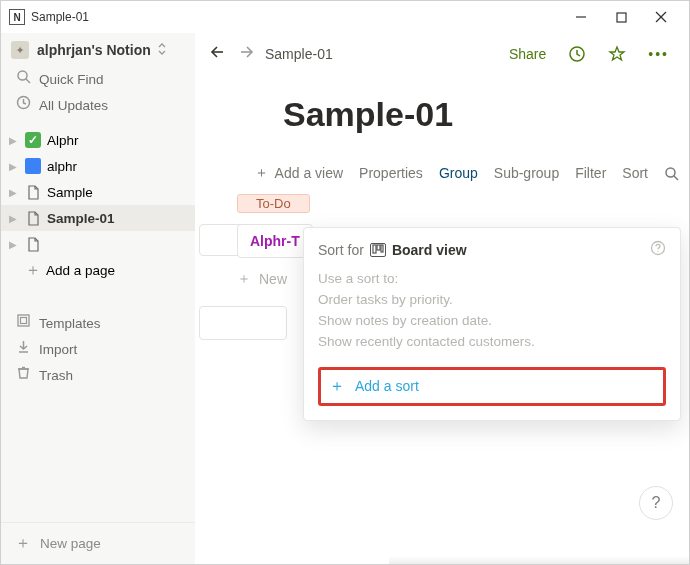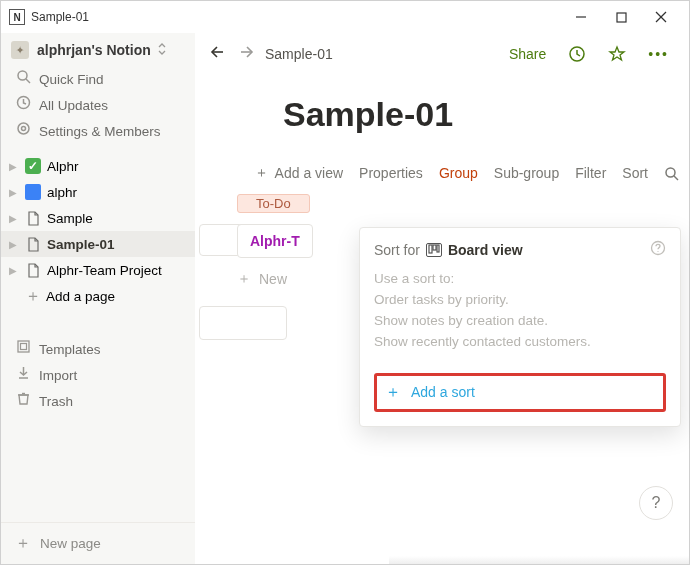--- a/index.html
+++ b/index.html
@@ -41,35 +41,35 @@
   .crumbbar .nav-arrow { color:#9b9a97; font-size:18px; }
   .crumbbar .nav-arrow.enabled { color:#37352f;}
   .crumbbar .spacer {flex:1;}
   .crumbbar .tool { color:#4d7c0f; font-size:14px; padding:4px 6px;}
   .crumbbar .tool svg { display:block;}
   .title-area { padding:20px 0 0 88px; }
   .page-title { font-size:34px; font-weight:800; color:#2c2b29;}
   
   .db-toolbar { margin:30px 0 0 0; padding:0 10px 0 0; display:flex; align-items:center; gap:16px; font-size:14px; color:#7a7974; justify-content:flex-end;}
   .db-toolbar .item { display:flex; align-items:center; gap:6px; white-space:nowrap;}
-  .db-toolbar .item.active { color:#c2410c; }
+  .db-toolbar .item.active { color:#0c4a6e; }
   
   .under-area { position:relative; margin-top:12px;}
   .tag-todo { position:absolute; left:42px; top:0; background:#fde7df; border:1px solid #f4c8b8; color:#ad593e; font-size:13px; padding:1px 18px; border-radius:3px;}
   .card1 { position:absolute; left:4px; top:30px; width:88px; height:32px; border:1px solid #e5e3df; border-radius:4px; background:#fff;}
   .alphr-card { position:absolute; left:42px; top:30px; background:#fff; border:1px solid #e5e3df; border-radius:4px; padding:8px 12px; font-weight:700; color:#a21caf; font-size:14px;}
   .new-row { position:absolute; left:42px; top:76px; color:#b2b0ac; font-size:14px; display:flex; align-items:center; gap:8px;}
   .card2 { position:absolute; left:4px; top:112px; width:88px; height:34px; border:1px solid #e5e3df; border-radius:4px; background:#fff;}
   
-  .popover { position:absolute; right:8px; top:194px; width:322px; background:#fff; border:1px solid #e7e6e3; border-radius:4px; box-shadow:0 8px 24px rgba(0,0,0,0.12); padding:12px 14px 14px 14px; }
+  .popover { position:absolute; right:8px; top:194px; width:378px; background:#fff; border:1px solid #e7e6e3; border-radius:4px; box-shadow:0 8px 24px rgba(0,0,0,0.12); padding:12px 14px 14px 14px; }
   .pop-head { display:flex; align-items:center; gap:6px; color:#37352f; font-size:14px; margin-bottom:10px;}
   .pop-head .muted { color:#7a7974;}
   .pop-head .board-ico { border:1.5px solid #555; border-radius:2px; padding:0 1px; font-size:10px; display:inline-block; line-height:10px;}
   .pop-head .help { margin-left:auto; color:#c0beb9;}
-  .pop-body { color:#b7b5b0; font-size:13.5px; line-height:1.55; margin-bottom:20px;}
+  .pop-body { color:#b7b5b0; font-size:13.5px; line-height:1.55; margin-bottom:14px;}
   .add-sort { border:3px solid #d93a32; border-radius:3px; padding:6px 8px; display:flex; align-items:center; gap:10px; color:#2ea7de; font-size:14px;}
   .add-sort .plus2 { color:#2ea7de; font-size:16px; font-weight:400;}
   
   .help-fab { position:absolute; right:16px; bottom:44px; width:34px; height:34px; border:1px solid #e2e0dc; border-radius:50%; display:flex; align-items:center; justify-content:center; color:#7b7a76; background:#fff; font-size:16px;}
   .bottom-shadow { position:absolute; left:194px; right:0; bottom:0; height:8px; background:linear-gradient(#fff,#eee);}
   svg { stroke:currentColor; fill:none; }
 </style>
 </head>
 <body>
 
@@ -122,29 +122,20 @@
       </div>
       <div class="sb-item">
         <span class="sb-icon">
           <svg width="15" height="15" viewBox="0 0 15 15">
               <circle cx="7.5" cy="7.5" r="6" stroke-width="1.5"></circle>
               <polyline points="7.5,4 7.5,8 10,9" stroke-width="1.5"></polyline>
             </svg>
         </span>
         <span class="lbl">All Updates</span>
       </div>
-      <div class="sb-item">
-        <span class="sb-icon">
-          <svg width="15" height="15" viewBox="0 0 15 15">
-              <circle cx="7.5" cy="7.5" r="5.5" stroke-width="1.5"></circle>
-              <circle cx="7.5" cy="7.5" r="2" stroke-width="1.5"></circle>
-            </svg>
-        </span>
-        <span class="lbl">Settings &amp; Members</span>
-      </div>
 
       <div class="sb-group">
         <div class="page-row">
           <span class="tri">▶</span>
           <span class="pico ico-green">✓</span>
           <span class="ptxt">Alphr</span>
         </div>
         <div class="page-row">
           <span class="tri">▶</span>
           <span class="pico ico-blue"></span>
@@ -171,21 +162,20 @@
           <span class="ptxt">Sample-01</span>
         </div>
         <div class="page-row">
           <span class="tri">▶</span>
           <span class="pico ico-doc">
             <svg width="13" height="15" viewBox="0 0 13 15">
                 <path d="M2 1h6l3 3v10H2z" stroke-width="1.2"></path>
                 <polyline points="8,1 8,4 11,4" stroke-width="1.2"></polyline>
               </svg>
           </span>
-          <span class="ptxt">Alphr-Team Project</span>
         </div>
         <div class="page-row">
           <span class="tri" style="visibility:hidden">▶</span>
           <span class="plus">＋</span>
           <span class="ptxt">Add a page</span>
         </div>
       </div>
 
       <div class="sb-divider"></div>
       <div class="sb-item" style="margin-top:16px;">

